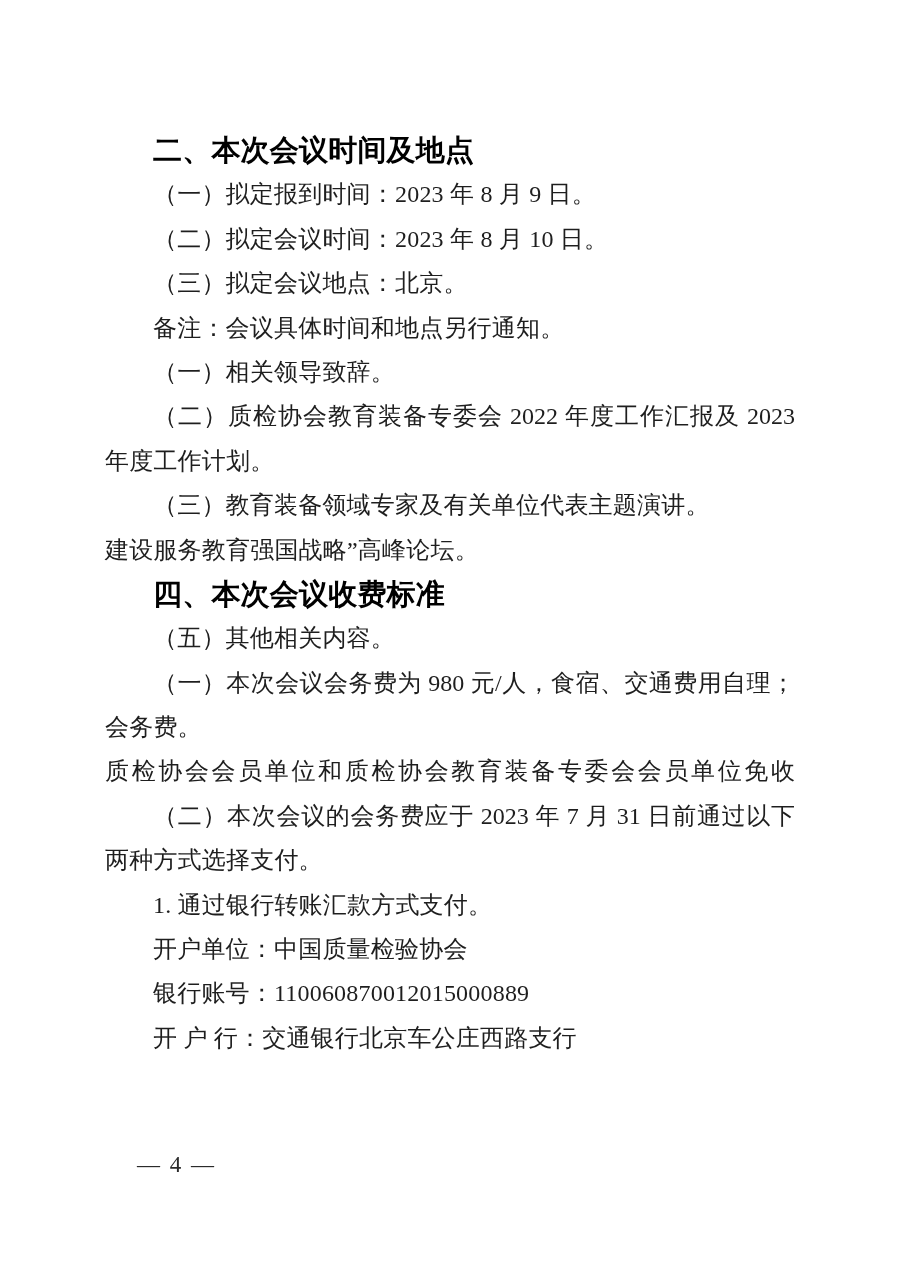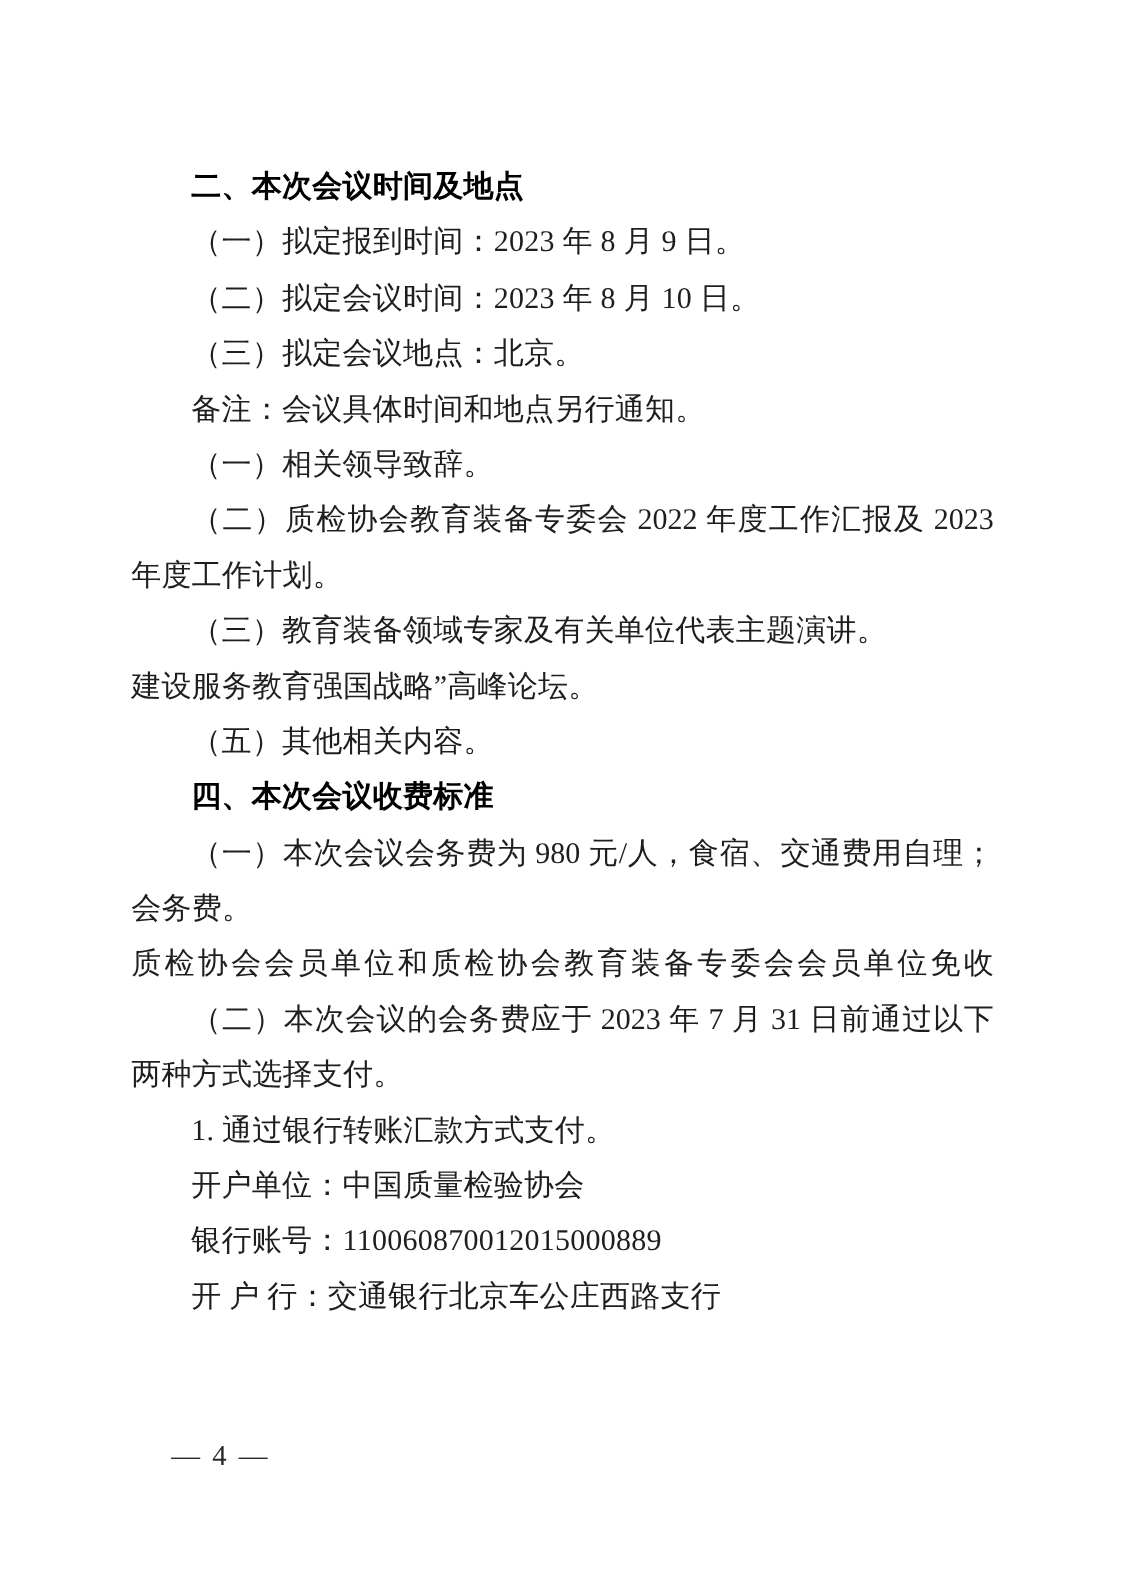--- a/index.html
+++ b/index.html
@@ -36,21 +36,21 @@
     text-align: justify;
     text-align-last: justify;
     letter-spacing: 0;
   }
   .line.indent {
     text-indent: 48px;
   }
   .line.heading {
     font-family: "Liberation Sans", sans-serif;
     font-weight: 700;
-    font-size: 24px;
+    font-size: 29px;
     color: #000000;
   }
   .footer {
     position: absolute;
     left: 137px;
     top: 1147px;
     font-size: 23px;
     line-height: 36px;
     color: #2a2a2a;
     letter-spacing: 2px;
@@ -65,22 +65,22 @@
       <div class="line heading indent">二、本次会议时间及地点</div>
       <div class="line indent">（一）拟定报到时间：2023 年 8 月 9 日。</div>
       <div class="line indent">（二）拟定会议时间：2023 年 8 月 10 日。</div>
       <div class="line indent">（三）拟定会议地点：北京。</div>
       <div class="line indent">备注：会议具体时间和地点另行通知。</div>
       <div class="line indent">（一）相关领导致辞。</div>
       <div class="line indent justify">（二）质检协会教育装备专委会 2022 年度工作汇报及 2023</div>
       <div class="line">年度工作计划。</div>
       <div class="line indent">（三）教育装备领域专家及有关单位代表主题演讲。</div>
       <div class="line">建设服务教育强国战略”高峰论坛。</div>
+      <div class="line heading indent">四、本次会议收费标准</div>
       <div class="line indent">（五）其他相关内容。</div>
-      <div class="line heading indent">四、本次会议收费标准</div>
       <div class="line indent justify">（一）本次会议会务费为 980 元/人，食宿、交通费用自理；</div>
       <div class="line">会务费。</div>
       <div class="line justify">质检协会会员单位和质检协会教育装备专委会会员单位免收</div>
       <div class="line indent justify">（二）本次会议的会务费应于 2023 年 7 月 31 日前通过以下</div>
       <div class="line">两种方式选择支付。</div>
       <div class="line indent">1. 通过银行转账汇款方式支付。</div>
       <div class="line indent">开户单位：中国质量检验协会</div>
       <div class="line indent">银行账号：110060870012015000889</div>
       <div class="line indent">开 户 行：交通银行北京车公庄西路支行</div>
     </div>

